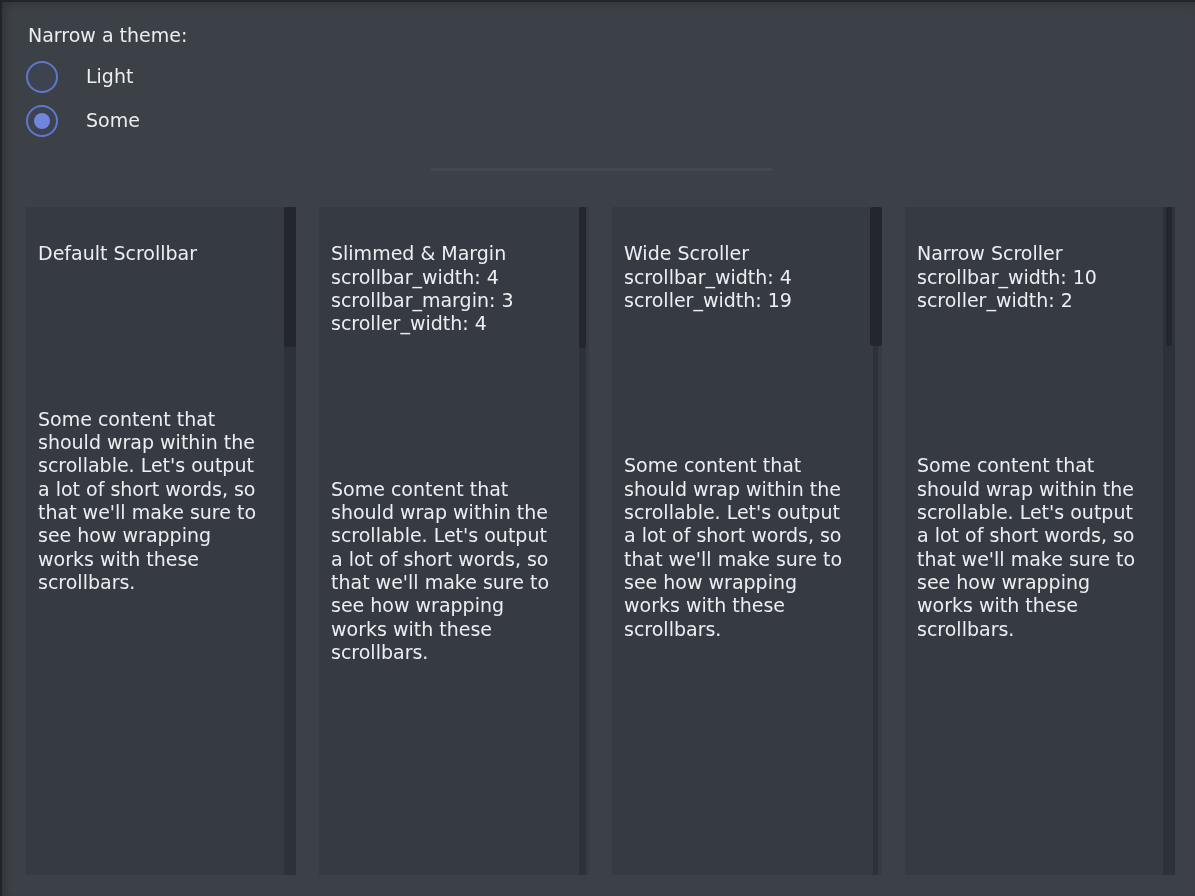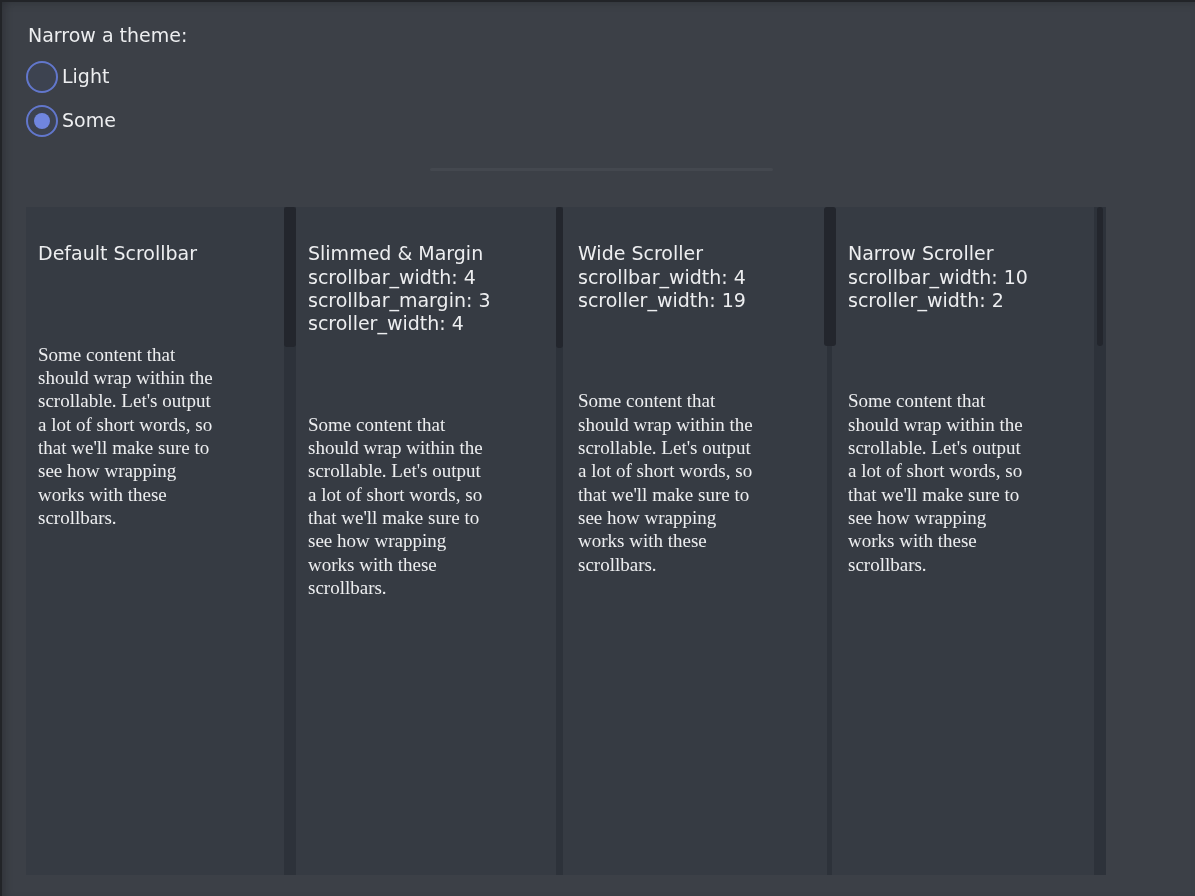--- a/index.html
+++ b/index.html
@@ -46,45 +46,45 @@
     display:flex;align-items:center;justify-content:center;
     flex:0 0 auto;
   }
   .radio-dot{
     width:16px;height:16px;border-radius:50%;
     background:var(--accent-dot);
     display:none;
   }
   .radio-circle.selected .radio-dot{display:block;}
   .radio-label{
-    margin-left:4px;font-size:19px;line-height:23.3px;
+    margin-left:28px;font-size:19px;line-height:23.3px;
   }
   
   .divider{
     position:absolute;top:166px;left:428px;width:343px;height:3px;
     background:var(--divider);border-radius:2px;
   }
   
   .panels{
     position:absolute;top:205px;left:24px;
-    display:flex;justify-content:flex-end;
+    display:flex;gap:23px;justify-content:flex-end;
   }
   .panel{
     position:relative;
     width:270px;height:668px;
     background:var(--panel);
     overflow:hidden;
   }
   .panel-content{
     padding:12px 34px 12px 12px;
     font-size:19px;line-height:23.3px;
     white-space:pre-line;
   }
   .panel-title{white-space:pre-line;}
-  .panel-body{white-space:pre-line;margin-top:54px;font-family:Liberation Serif, serif;}
+  .panel-body{white-space:pre-line;margin-top:119px;}
   .sb-track{
     position:absolute;top:0;bottom:0;
     background:var(--scrollbar-track);
   }
   .sb-thumb{
     position:absolute;top:0;
     background:var(--scrollbar-thumb);
     border-radius:3px;
     cursor:pointer;
   }

